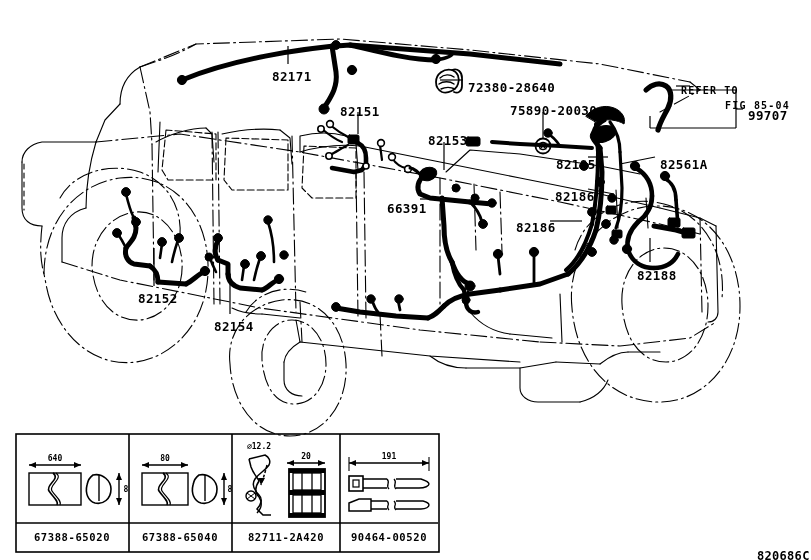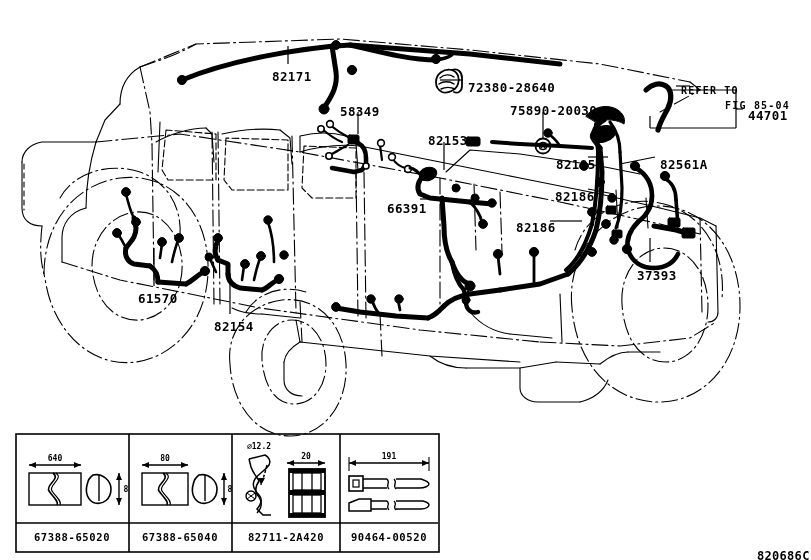--- a/index.html
+++ b/index.html
@@ -385,33 +385,33 @@
       <path d="M736,78 L736,116"></path>
       <path d="M736,78 L668,78"></path>
       <path d="M736,116 L650,116"></path>
       <path d="M650,116 L650,104"></path>
 
       <path d="M676,74 L690,74"></path>
     </g>
   </svg>
 
   <div class="label lbl-part" style="left:272px; top:58px;">82171</div>
-  <div class="label lbl-part" style="left:340px; top:93px;">58349</div>
+  <div class="label lbl-part" style="left:340px; top:93px;">82151</div>
   <div class="label lbl-part" style="left:428px; top:122px;">82153</div>
   <div class="label lbl-part" style="left:387px; top:190px;">66391</div>
-  <div class="label lbl-part" style="left:138px; top:280px;">61570</div>
+  <div class="label lbl-part" style="left:138px; top:280px;">82152</div>
   <div class="label lbl-part" style="left:214px; top:308px;">82154</div>
   <div class="label lbl-part" style="left:468px; top:69px;">72380-28640</div>
   <div class="label lbl-part" style="left:510px; top:92px;">75890-20030</div>
-  <div class="label lbl-part" style="left:748px; top:97px;">44701</div>
+  <div class="label lbl-part" style="left:748px; top:97px;">99707</div>
   <div class="label lbl-part" style="left:556px; top:146px;text-align:center;">82185</div>
   <div class="label lbl-part" style="left:660px; top:146px;">82561A</div>
   <div class="label lbl-part" style="left:555px; top:178px;">82186</div>
   <div class="label lbl-part" style="left:516px; top:209px;">82186</div>
-  <div class="label lbl-part" style="left:637px; top:257px;">37393</div>
+  <div class="label lbl-part" style="left:637px; top:257px;">82188</div>
 
   <div class="label lbl-refer" style="left:681px; top:73px;">REFER TO</div>
   <div class="label lbl-refer" style="left:681px; top:88px;padding-left:44px;">FIG 85-04</div>
 
   <div class="tbl-wrap">
     <svg width="425" height="120" viewBox="0 0 425 120" xmlns="http://www.w3.org/2000/svg">
       <g fill="none" stroke="#000" stroke-width="1.6">
 
         <rect x="1" y="1" width="423" height="118"></rect>
 

